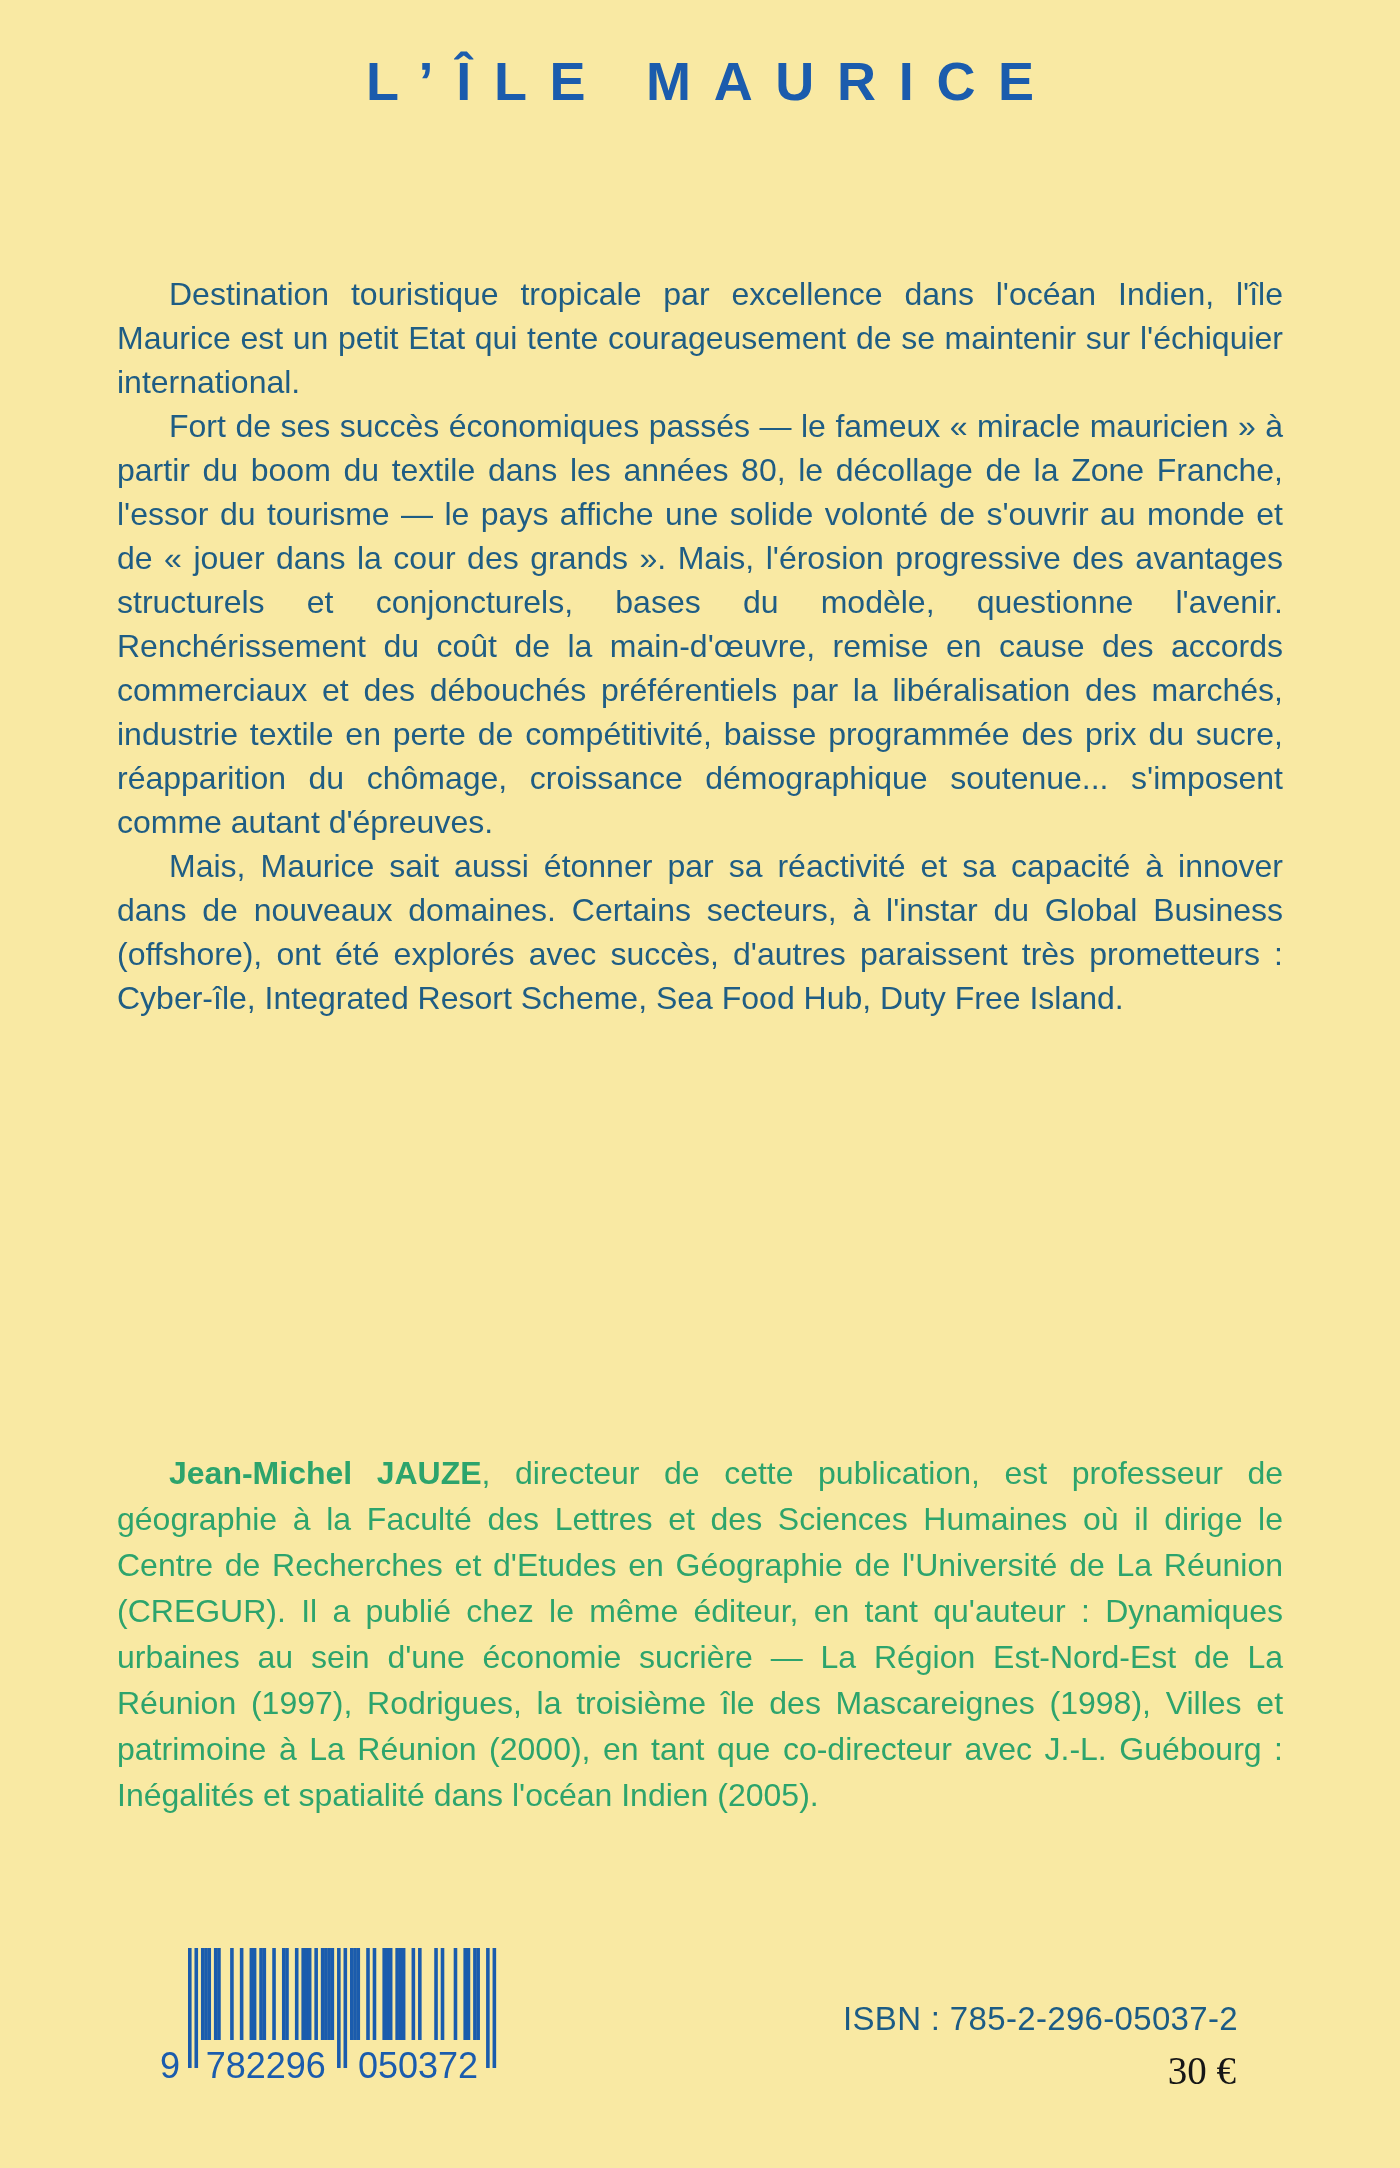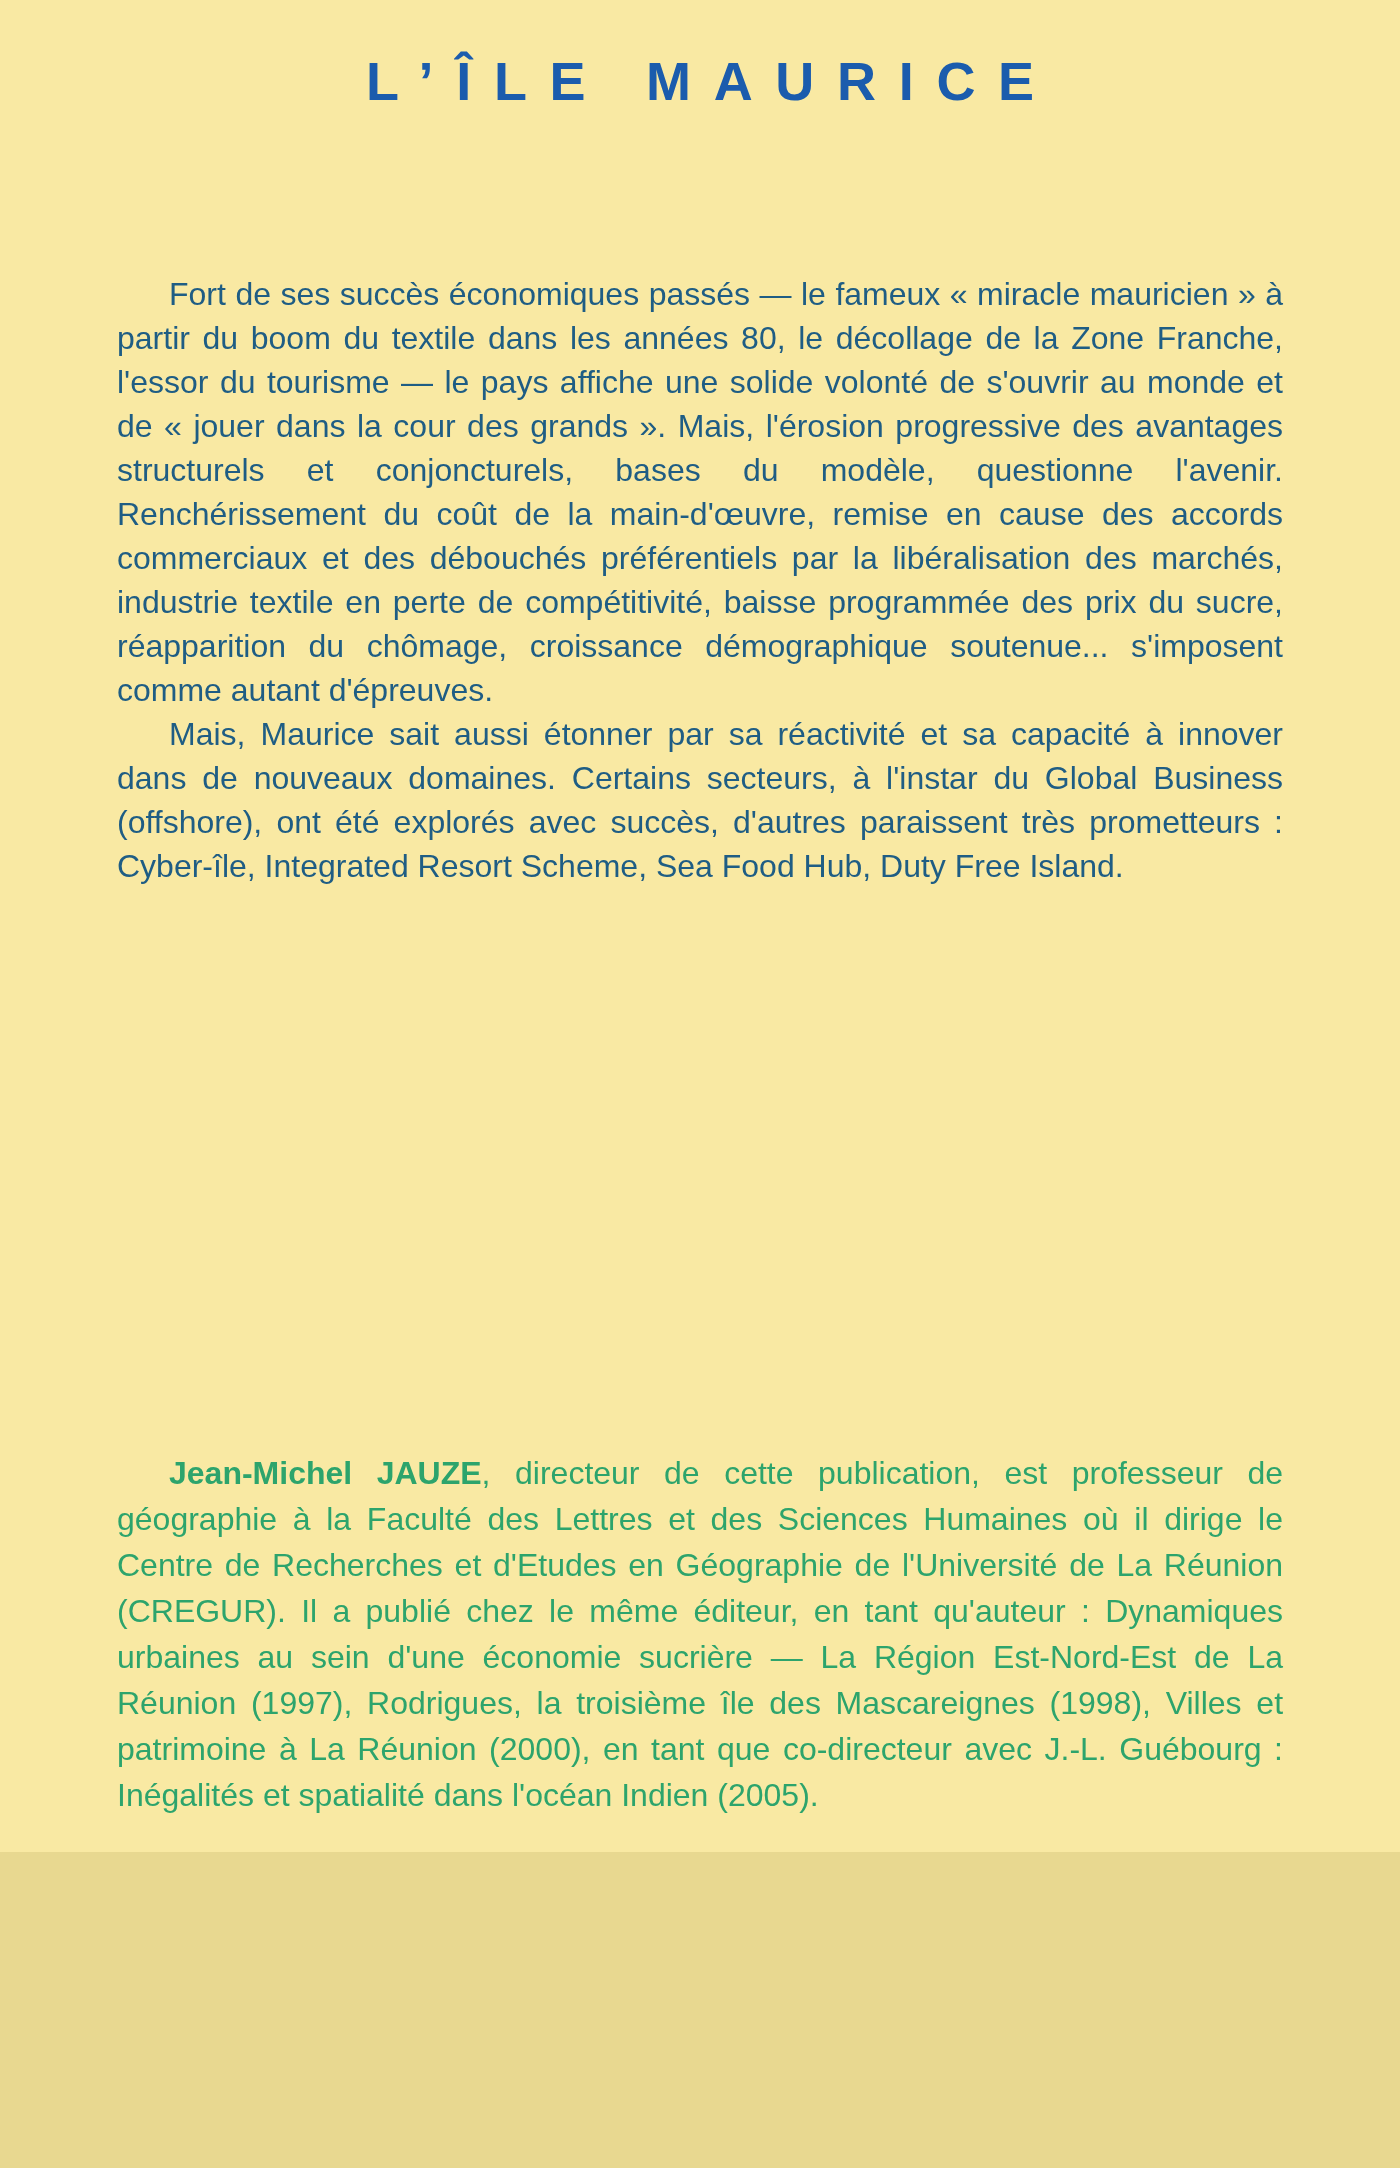--- a/index.html
+++ b/index.html
@@ -2,21 +2,21 @@
 <html><head>
 <meta charset="utf-8">
 <style>
   html,body{margin:0;padding:0;}
   body{
     font-family:"Liberation Sans", sans-serif;
     background:#e8d890;
   }
   .page{
     position:relative;
-    width:1400px;height:1852px;
+    width:1400px;height:2168px;
     margin:0 auto;
     background:#f9e9a3;
     background-image:radial-gradient(ellipse 120% 110% at 50% 45%, #f9e9a3 68%, #f2e096 92%, #eeda8e 100%);
     overflow:hidden;
   }
   
   .title-block{
     position:absolute;top:52px;left:0;right:0;
     text-align:center;
   }
@@ -88,20 +88,21 @@
 </head>
 <body>
 
 <div class="page">
 
   <header class="title-block">
     <h1>L’ÎLE MAURICE</h1>
   </header>
 
   <main class="synopsis">
+    <p><span class="run-r">Destination touristique tropicale par excellence dans l'océan Indien, l'île Maurice est un petit Etat qui tente courageusement de se maintenir sur l'échiquier international.</span></p>
     <p><span class="run-r">Fort de ses succès économiques passés — le fameux « miracle mauricien » à partir du boom du textile dans les années 80, le décollage de la Zone Franche, l'essor du tourisme — le pays affiche une solide volonté de s'ouvrir au monde et de « jouer dans la cour des grands ». Mais, l'érosion progressive des avantages structurels et conjoncturels, bases du modèle, questionne l'avenir. Renchérissement du coût de la main-d'œuvre, remise en cause des accords commerciaux et des débouchés préférentiels par la libéralisation des marchés, industrie textile en perte de compétitivité, baisse programmée des prix du sucre, réapparition du chômage, croissance démographique soutenue... s'imposent comme autant d'épreuves.</span></p>
     <p><span class="run-r">Mais, Maurice sait aussi étonner par sa réactivité et sa capacité à innover dans de nouveaux domaines. Certains secteurs, à l'instar du </span><span class="run-i">Global Business</span><span class="run-r"> (</span><span class="run-i">offshore</span><span class="run-r">), ont été explorés avec succès, d'autres paraissent très prometteurs : </span><span class="run-i">Cyber-île, Integrated Resort Scheme, Sea Food Hub, Duty Free Island</span><span class="run-r">.</span></p>
   </main>
 
   <section class="author">
     <p><span class="run-b">Jean-Michel JAUZE</span><span class="run-r">, directeur de cette publication, est professeur de géographie à la Faculté des Lettres et des Sciences Humaines où il dirige le Centre de Recherches et d'Etudes en Géographie de l'Université de La Réunion (CREGUR). Il a publié chez le même éditeur, en tant qu'auteur : </span><span class="run-i">Dynamiques urbaines au sein d'une économie sucrière — La Région Est-Nord-Est de La Réunion</span><span class="run-r"> (1997), </span><span class="run-i">Rodrigues, la troisième île des Mascareignes</span><span class="run-r"> (1998), </span><span class="run-i">Villes et patrimoine à La Réunion</span><span class="run-r"> (2000), en tant que co-directeur avec J.-L. Guébourg : </span><span class="run-i">Inégalités et spatialité dans l'océan Indien</span><span class="run-r"> (2005).</span></p>
   </section>
 
   <div class="barcode">
     <svg id="barcode-svg" width="352" height="134" viewBox="0 0 352 134" xmlns="http://www.w3.org/2000/svg">

